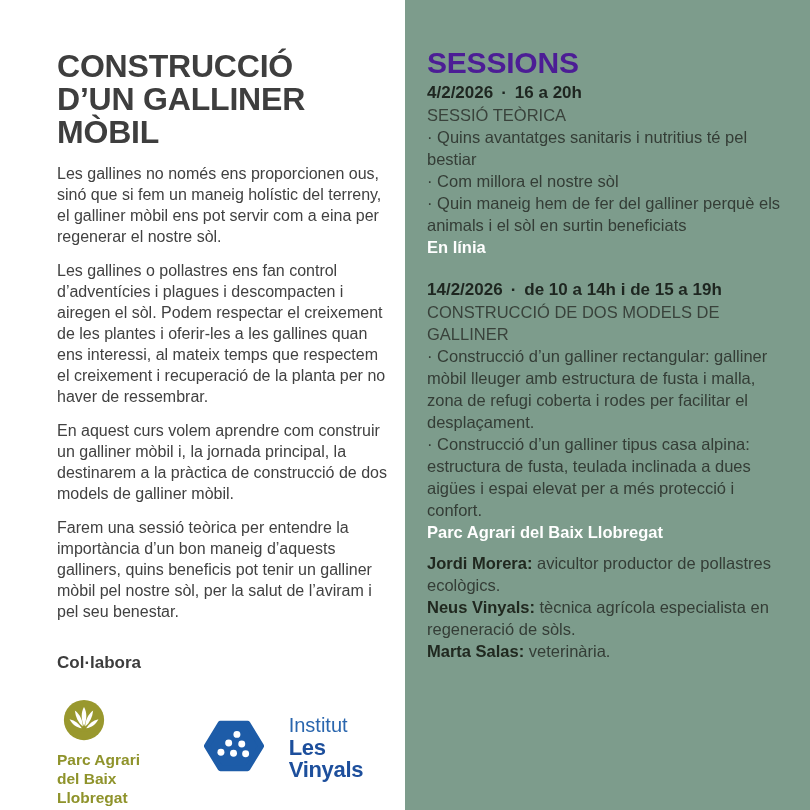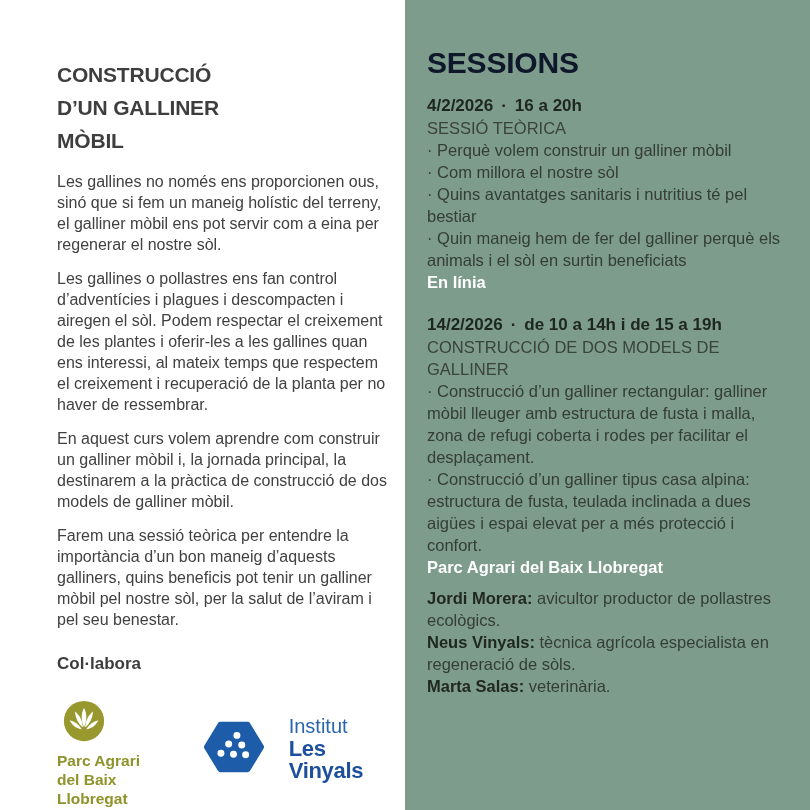--- a/index.html
+++ b/index.html
@@ -10,32 +10,32 @@
   }
   .page{display:flex;width:810px;height:810px;}
 
   
   .left-col{
     width:405px;height:810px;box-sizing:border-box;
     background:#ffffff;
     padding:50px 18px 0 57px;
   }
   .doc-title{
-    font-size:21px;line-height:33px;font-weight:bold;
+    font-size:32px;line-height:33px;font-weight:bold;
     color:#3e3e3e;letter-spacing:-0.2px;
-    margin:8px 0 14px 0;
+    margin:0 0 14px 0;
   }
   .doc-title div{white-space:nowrap;}
   .body-copy{width:333px;}
   .body-copy p{
     margin:0 0 13px 0;
     font-size:16px;line-height:21px;color:#414141;
   }
   .collabora{
-    margin-top:24px;
+    margin-top:31px;
     font-size:17px;font-weight:bold;color:#3c3c3c;
   }
   .logos{
     margin-top:26px;
     display:flex;align-items:flex-start;gap:26px;
   }
   .parc-logo{width:132px;}
   .parc-logo .parc-mark{margin-left:6px;}
   .parc-text{
     margin-top:5px;
@@ -51,24 +51,24 @@
   }
 
   
   .right-col{
     width:405px;height:810px;box-sizing:border-box;
     background:#7d9c8c;
     padding:46px 26px 0 22px;
     color:#323a34;
   }
   .big-heading{
-    font-size:30px;line-height:34px;font-weight:bold;color:#0f172a;
+    font-size:30px;line-height:34px;font-weight:bold;color:#4c1d95;
     margin:0;letter-spacing:-0.2px;
   }
-  .session{margin-top:15px;font-size:16.5px;line-height:22px;}
+  .session{margin-top:2px;font-size:16.5px;line-height:22px;}
   .session + .session{margin-top:21px;}
   .session-date-line{font-weight:bold;color:#1e2620;font-size:17px;}
   .session-date-line .sep{display:inline-block;margin:0 8px;}
   .session-subtitle{color:#39423b;}
   .session-bullet{color:#343d36;}
   .session-footer{font-weight:bold;color:#ffffff;}
   .professorat-heading{margin-top:27px;}
   .professors{margin-top:9px;font-size:16.5px;line-height:22px;}
   .prof-name{font-weight:bold;color:#20281f;}
   .prof-desc{color:#343d36;}
@@ -136,23 +136,22 @@
   </div>
 
   <div class="right-col">
     <h2 class="big-heading">SESSIONS</h2>
 
     <div class="session">
       <div class="session-date-line">
         <span>4/2/2026</span><span class="sep">·</span><span>16 a 20h</span>
       </div>
       <div class="session-subtitle">SESSIÓ TEÒRICA</div>
-      <div class="session-bullet">· Perquè volem construir un galliner mòbil</div>
+      <div class="session-bullet">· Quins avantatges sanitaris i nutritius té pel bestiar</div>
       <div class="session-bullet">· Com millora el nostre sòl</div>
-      <div class="session-bullet">· Quins avantatges sanitaris i nutritius té pel bestiar</div>
       <div class="session-bullet">· Quin maneig hem de fer del galliner perquè els animals i el sòl en surtin beneficiats</div>
       <div class="session-footer">En línia</div>
     </div>
 
     <div class="session">
       <div class="session-date-line">
         <span>14/2/2026</span><span class="sep">·</span><span>de 10 a 14h i de 15 a 19h</span>
       </div>
       <div class="session-subtitle">CONSTRUCCIÓ DE DOS MODELS DE GALLINER</div>
       <div class="session-bullet">· Construcció d’un galliner rectangular: galliner mòbil lleuger amb estructura de fusta i malla, zona de refugi coberta i rodes per facilitar el desplaçament.</div>

